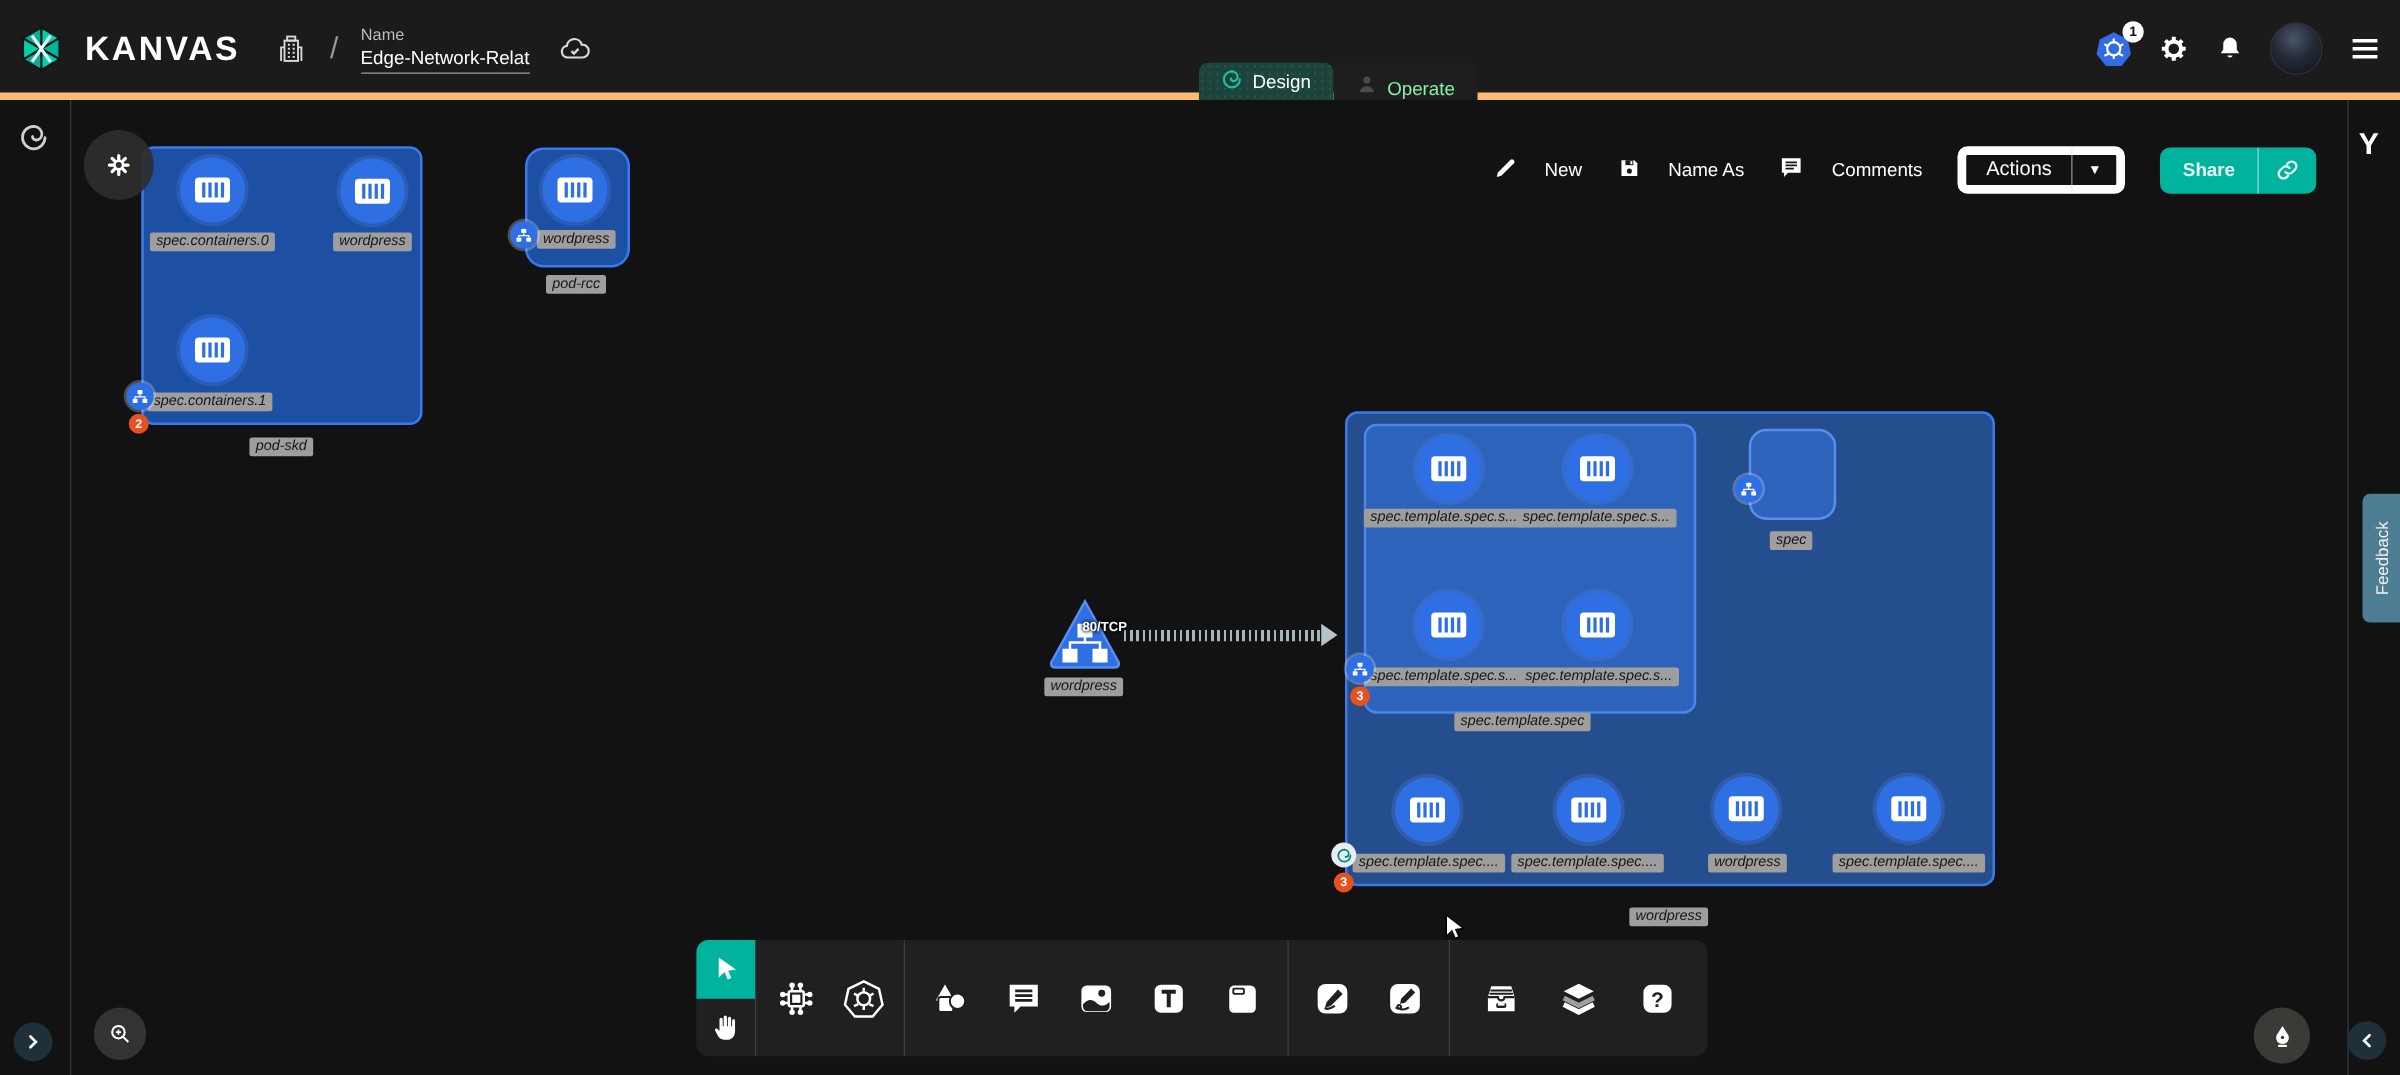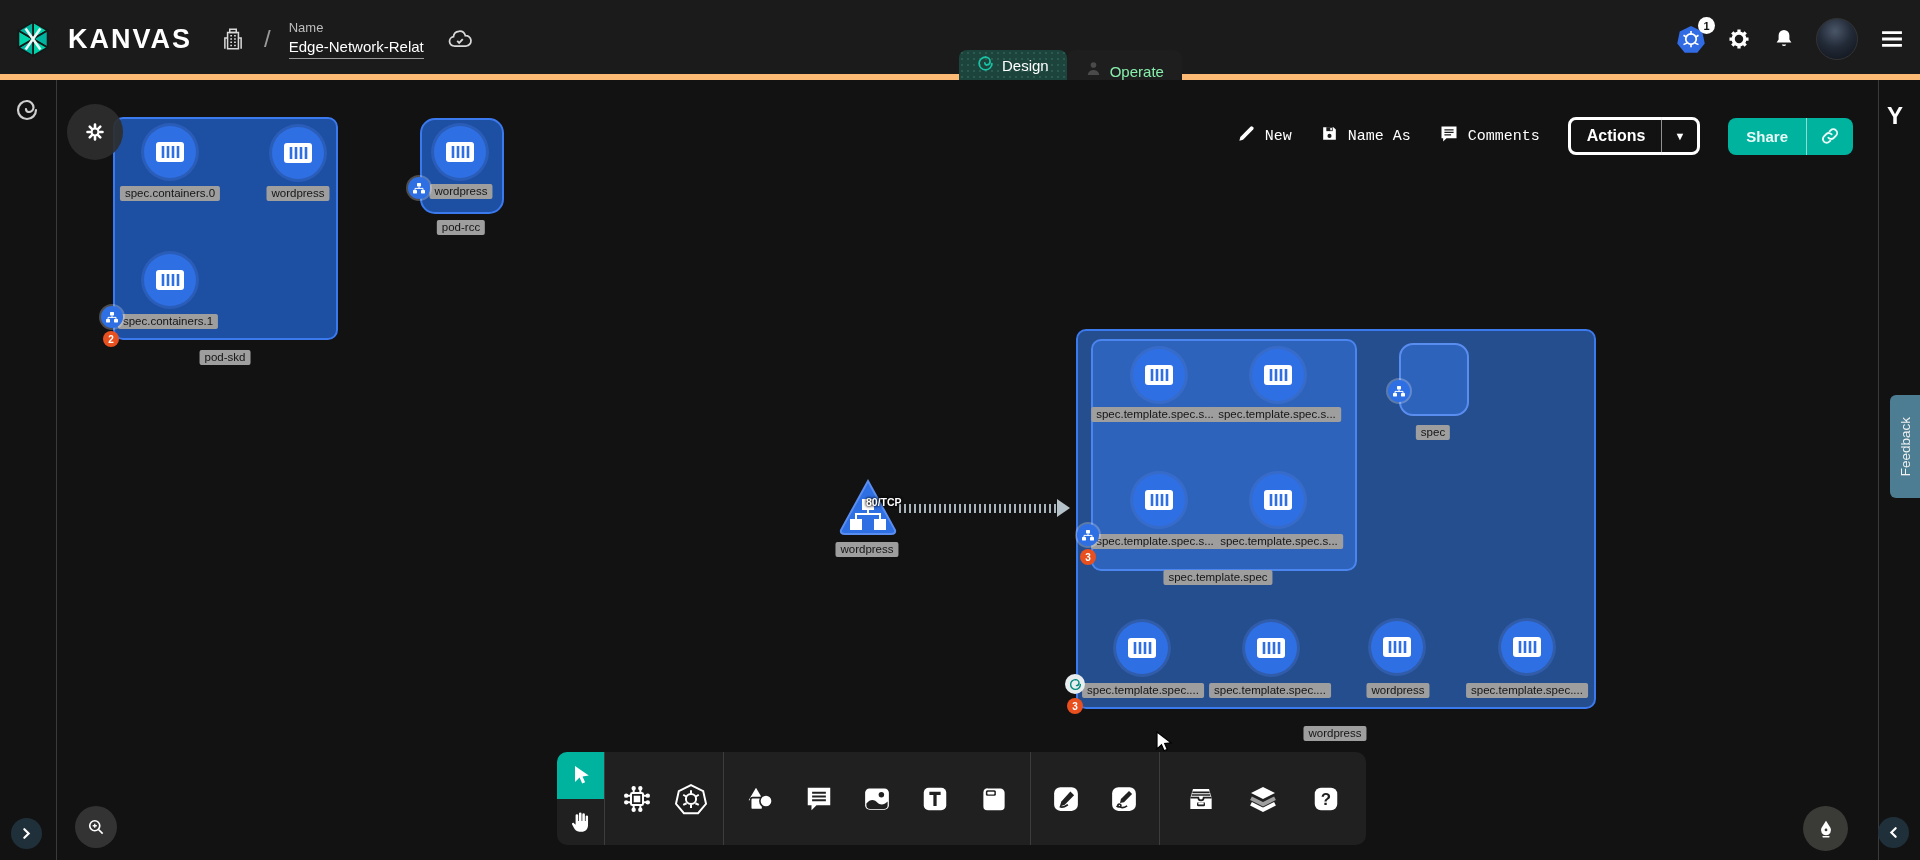--- a/index.html
+++ b/index.html
@@ -28,24 +28,24 @@
   .hbtn { position:relative; display:flex; align-items:center; justify-content:center; cursor:pointer; }
   .badge1 { position:absolute; top:-7px; right:-9px; width:17px; height:17px; background:#fff;
     border-radius:50%; color:#111; font-size:11px; font-weight:bold;
     display:flex; align-items:center; justify-content:center; }
   .avatar { width:42px; height:42px; border-radius:50%;
     background:radial-gradient(circle at 45% 30%, #4a5668 0%, #232b38 45%, #0d1117 100%); border:1px solid #333; }
 
   
   .actionbar { position:absolute; right:67px; top:116px; height:40px; display:flex;
     align-items:center; gap:28px; z-index:20; }
-  .abtn { display:flex; align-items:center; gap:9px; color:#fff; font-size:15px;
-    font-weight:500; cursor:pointer;font-family:Liberation Mono, monospace; }
-  .actions-btn { display:flex; align-items:center; border:3px solid #ffffff; border-radius:8px;
-    color:#fff; height:38px; cursor:pointer;font-weight:bold; }
+  .abtn { display:flex; align-items:center; gap:22px; color:#fff; font-size:15px;
+    font-weight:500; cursor:pointer; }
+  .actions-btn { display:flex; align-items:center; border:7px solid #ffffff; border-radius:8px;
+    color:#fff; height:38px; cursor:pointer; }
   .actions-btn .lbl { padding:0 16px; font-size:16px; }
   .actions-btn .sep { width:1px; height:38px; background:#e6e6e6; opacity:.6; }
   .actions-btn .caret { padding:0 12px; font-size:11px; color:#fff; }
   .share-btn { display:flex; align-items:center; background:#00B39F; border-radius:8px;
     height:37px; color:#eafaf7; cursor:pointer; }
   .share-btn .lbl { padding:0 18px; font-size:15px; font-weight:600; }
   .share-btn .sep { width:1px; height:37px; background:rgba(255,255,255,.55); }
   .share-btn .linkseg { padding:0 13px; display:flex; align-items:center; }
 
   
@@ -57,21 +57,21 @@
   .group { position:absolute; border:2px solid #3b79ef; border-radius:10px; }
   .g-podskd { left:113px; top:117px; width:225px; height:223px; background:#1d4fa3; }
   .g-podrcc { left:420px; top:118px; width:84px; height:96px; background:#1d4fa3; border-radius:15px; }
   .g-deploy { left:1076px; top:329px; width:520px; height:380px; background:#254e8e; }
   .g-template { left:1091px; top:339px; width:266px; height:232px; background:#2e63bb; border-color:#4a85f0; }
   .g-spec { left:1399px; top:343px; width:70px; height:73px; background:#2e63bb; border-color:#5a8df0; border-radius:14px; }
   .cnode { position:absolute; width:52px; height:52px; border-radius:50%; background:#2f6fe4;
     display:flex; align-items:center; justify-content:center;
     box-shadow:0 0 0 3px rgba(80,130,240,.28); cursor:pointer; }
   .chip { position:absolute; transform:translateX(-50%); background:#9e9e9e; color:#151515;
-    font-size:11.5px; padding:1px 5px 2px 5px; border-radius:2px; white-space:nowrap; z-index:6; }
+    font-size:11.5px; padding:1px 5px 2px 5px; border-radius:2px; white-space:nowrap; z-index:6;font-style:italic; }
   .bbadge { position:absolute; width:22px; height:22px; border-radius:50%; background:#2f6fe4;
     display:flex; align-items:center; justify-content:center; z-index:7;
     box-shadow:0 0 0 2px rgba(255,255,255,.25); cursor:pointer; }
   .tbadge { position:absolute; width:20px; height:20px; border-radius:50%; background:#e8eef0;
     display:flex; align-items:center; justify-content:center; z-index:7; cursor:pointer; }
   .rbadge { position:absolute; width:16px; height:16px; border-radius:50%; background:#e8501f;
     color:#fff; font-size:10px; font-weight:bold; display:flex; align-items:center;
     justify-content:center; z-index:8; cursor:pointer; }
   .tri-node { position:absolute; left:838px; top:478px; width:60px; height:58px; cursor:pointer; }
   .edge { position:absolute; left:899px; top:504px; width:160px; height:9px;

